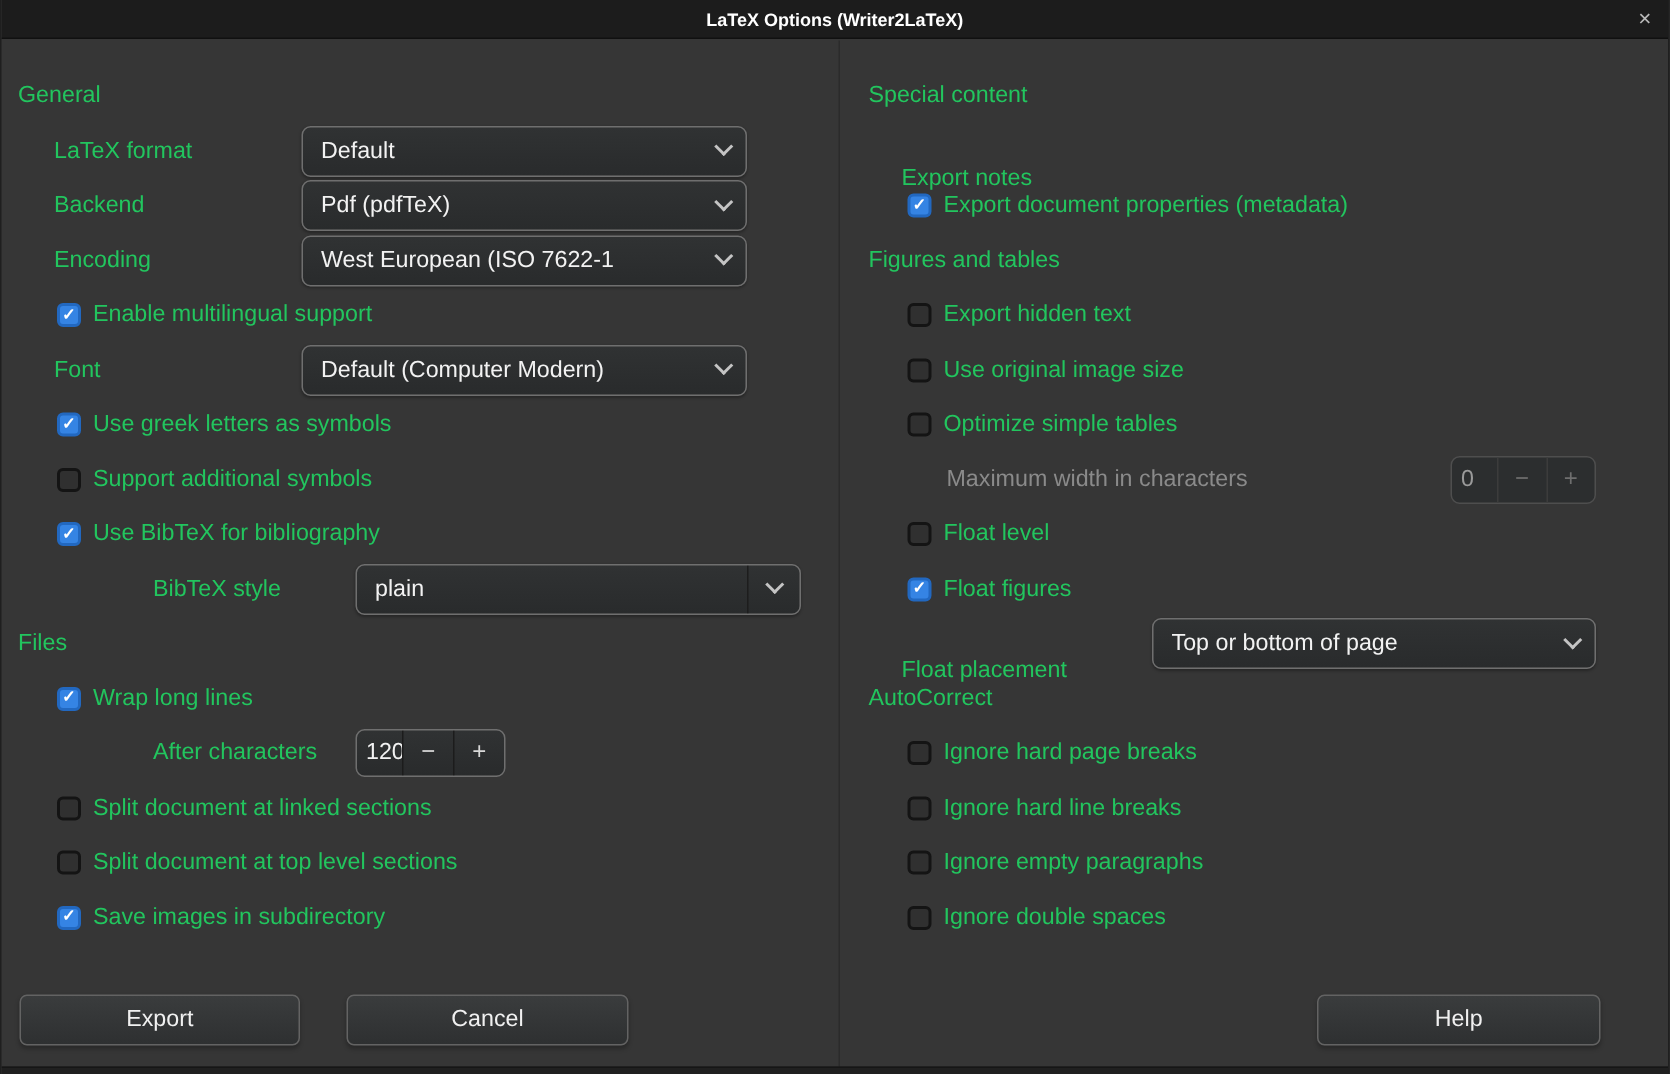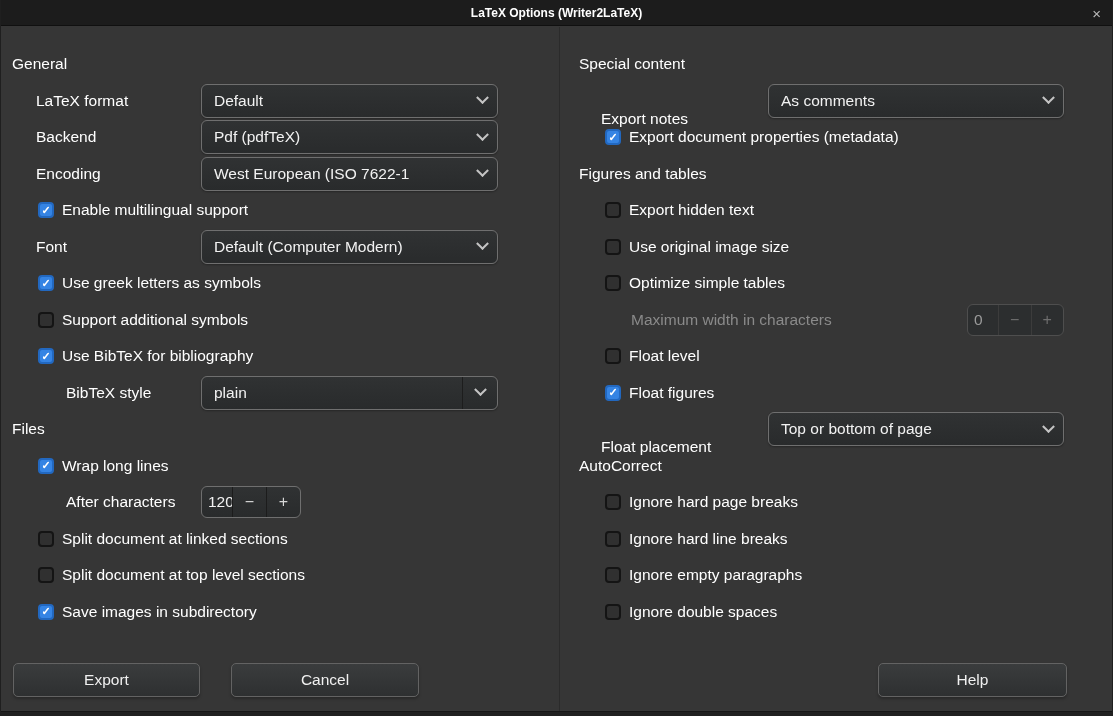--- a/index.html
+++ b/index.html
@@ -24,32 +24,32 @@
   
   .body { position:absolute; top:27px; left:0; right:0; bottom:0; display:flex; }
   .col { padding-top:19px; }
   .col-left  { width:558px; }
   .col-right { flex:1; border-left:1px solid #2b2b2b; }
   .row { display:flex; align-items:center; height:36.5px; }
   
   .col-left .heading  { padding-left:11px; }
   .col-left .ctl      { padding-left:35px; }
   .col-left .cbrow    { padding-left:37px; }
-  .col-left .ctl-ind  { padding-left:65px; }
+  .col-left .ctl-ind  { padding-left:101px; }
   .col-left .ctl .lbl     { width:165px; }
   .col-left .ctl-ind .lbl { width:135px; }
   .col-left .spin-lbl     { width:330px; }
   
   .col-right .heading  { padding-left:19px; }
   .col-right .ctl      { padding-left:41px; }
   .col-right .cbrow    { padding-left:45px; }
   .col-right .ctl-ind  { padding-left:71px; }
   .col-right .ctl .lbl { width:167px;margin-top:36px; }
   .col-right .spin-lbl { width:336px; }
-  .heading span, .lbl, .cblabel { font-size:15.5px; color:#ffffff; white-space:nowrap; }
+  .heading span, .lbl, .cblabel { font-size:15.5px; color:#22c55e; white-space:nowrap; }
   
   .select {
     height:34px; display:flex; align-items:center;
     padding:0 10px 0 12px;
     background:linear-gradient(180deg,#303233,#292b2c);
     border:1px solid #6f6f6f; border-radius:6px;
     box-shadow:0 1px 2px rgba(0,0,0,.3);
     overflow:hidden;
   }
   .select .selval {
@@ -248,24 +248,20 @@
     </div>
 
     <div class="col col-right">
 
       <div class="row heading">
         <span>Special content</span>
       </div>
 
       <div class="row ctl">
         <span class="lbl">Export notes</span>
-        <div class="select sel-w">
-          <span class="selval">As comments</span>
-          <span class="chev"></span>
-        </div>
       </div>
 
       <div class="row cbrow">
         <span class="cb checked">
             <span class="check">✓</span>
           </span>
         <span class="cblabel">Export document properties (metadata)</span>
       </div>
 
       <div class="row heading">

